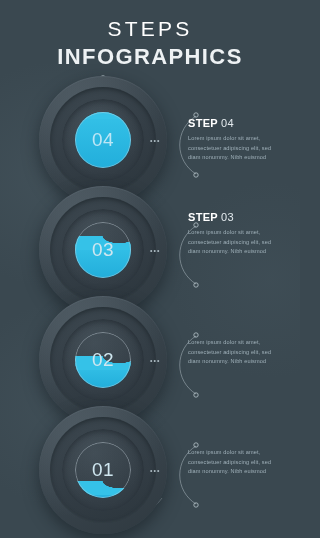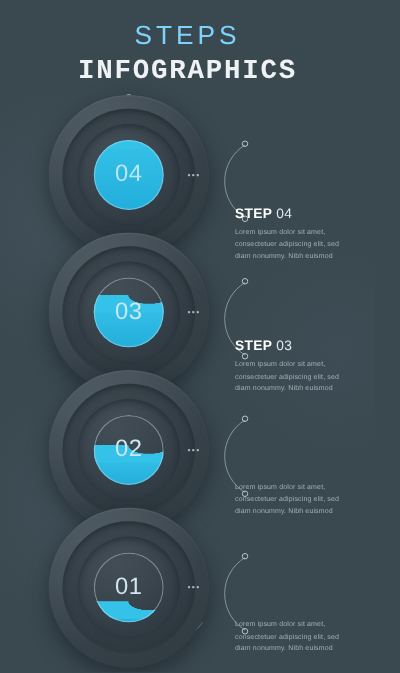--- a/index.html
+++ b/index.html
@@ -36,35 +36,34 @@
 
   
   .header {
     position: absolute;
     left: 0; right: 0; top: 18px;
     text-align: center;
     z-index: 5;
   }
   .title-steps {
     display: block;
-    color: #7dd3fc;
+    color: #ffffff;
     font-size: 21px;
     font-weight: 400;
     letter-spacing: 3.2px;
     line-height: 1;
   }
   .title-infographics {
     display: block;
     color: #eef2f4;
     font-size: 22px;
     font-weight: 700;
     letter-spacing: 1.4px;
     line-height: 1;
     margin-top: 7px;
-    font-family: Liberation Mono, monospace;
   }
 
   
   .connectors {
     position: absolute;
     left: 0; top: 0;
     width: 300px; height: 538px;
     z-index: 2;
     pointer-events: none;
   }
@@ -166,21 +165,20 @@
     letter-spacing: 1px;
     line-height: 1;
   }
 
   
   .step-text {
     position: absolute;
     left: 188px;
     width: 96px;
     z-index: 4;
-    margin-top: 48px;
   }
   .step-head {
     font-size: 11px;
     line-height: 1;
     margin-bottom: 5px;
     white-space: nowrap;
   }
   .step-head .lbl {
     color: #ffffff;
     font-weight: 700;
@@ -276,21 +274,21 @@
   <div class="ring-outer"></div>
   <div class="ring-mid"></div>
   <div class="ring-inner"></div>
   <div class="disc">
     <div class="liquid" style="height:62%;"></div>
     <div class="disc-num">03</div>
     <div class="disc-ring"></div>
   </div>
 </div>
 <div class="dots" style="left:150px; top:247px;">•••</div>
-<div class="step-text" style="top:224px;">
+<div class="step-text" style="top:212px;">
   <div class="step-head">
     <span class="lbl">STEP</span>
     <span class="num">03</span>
   </div>
   <div class="step-body">Lorem ipsum dolor sit amet, consectetuer adipiscing elit, sed diam nonummy. Nibh euismod</div>
 </div>
 
 <div class="step-node" style="left:39px; top:296px;">
   <div class="ring-outer"></div>
   <div class="ring-mid"></div>

